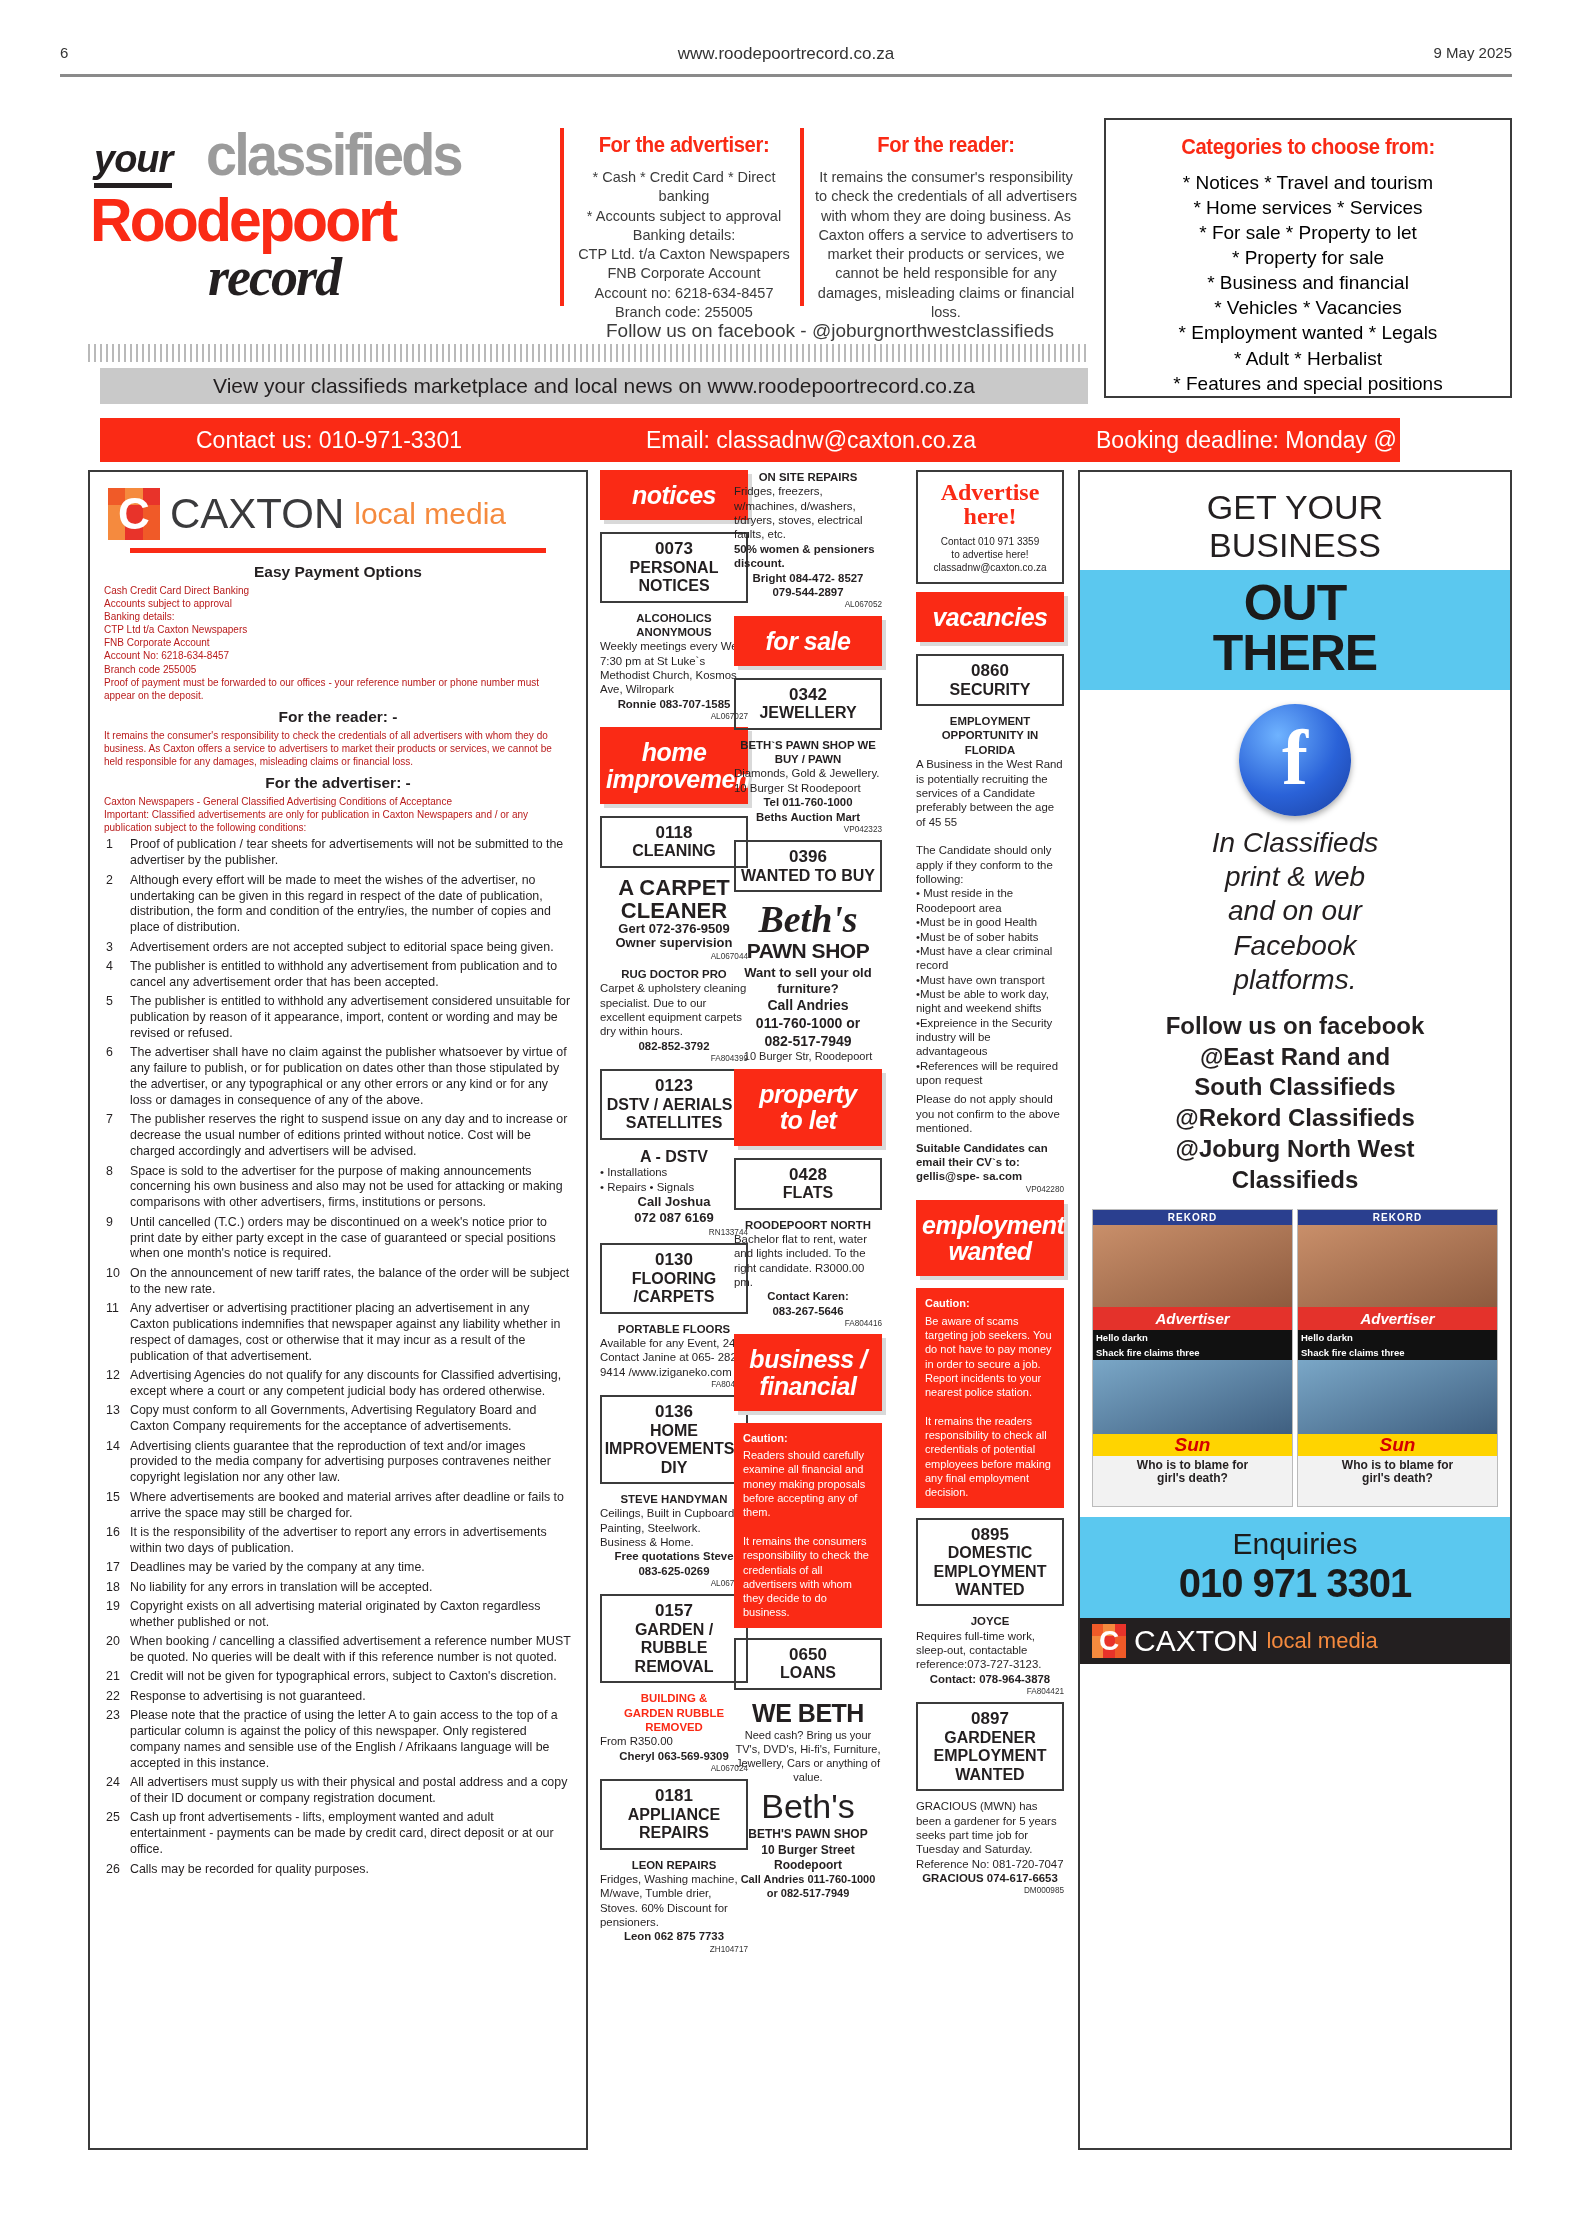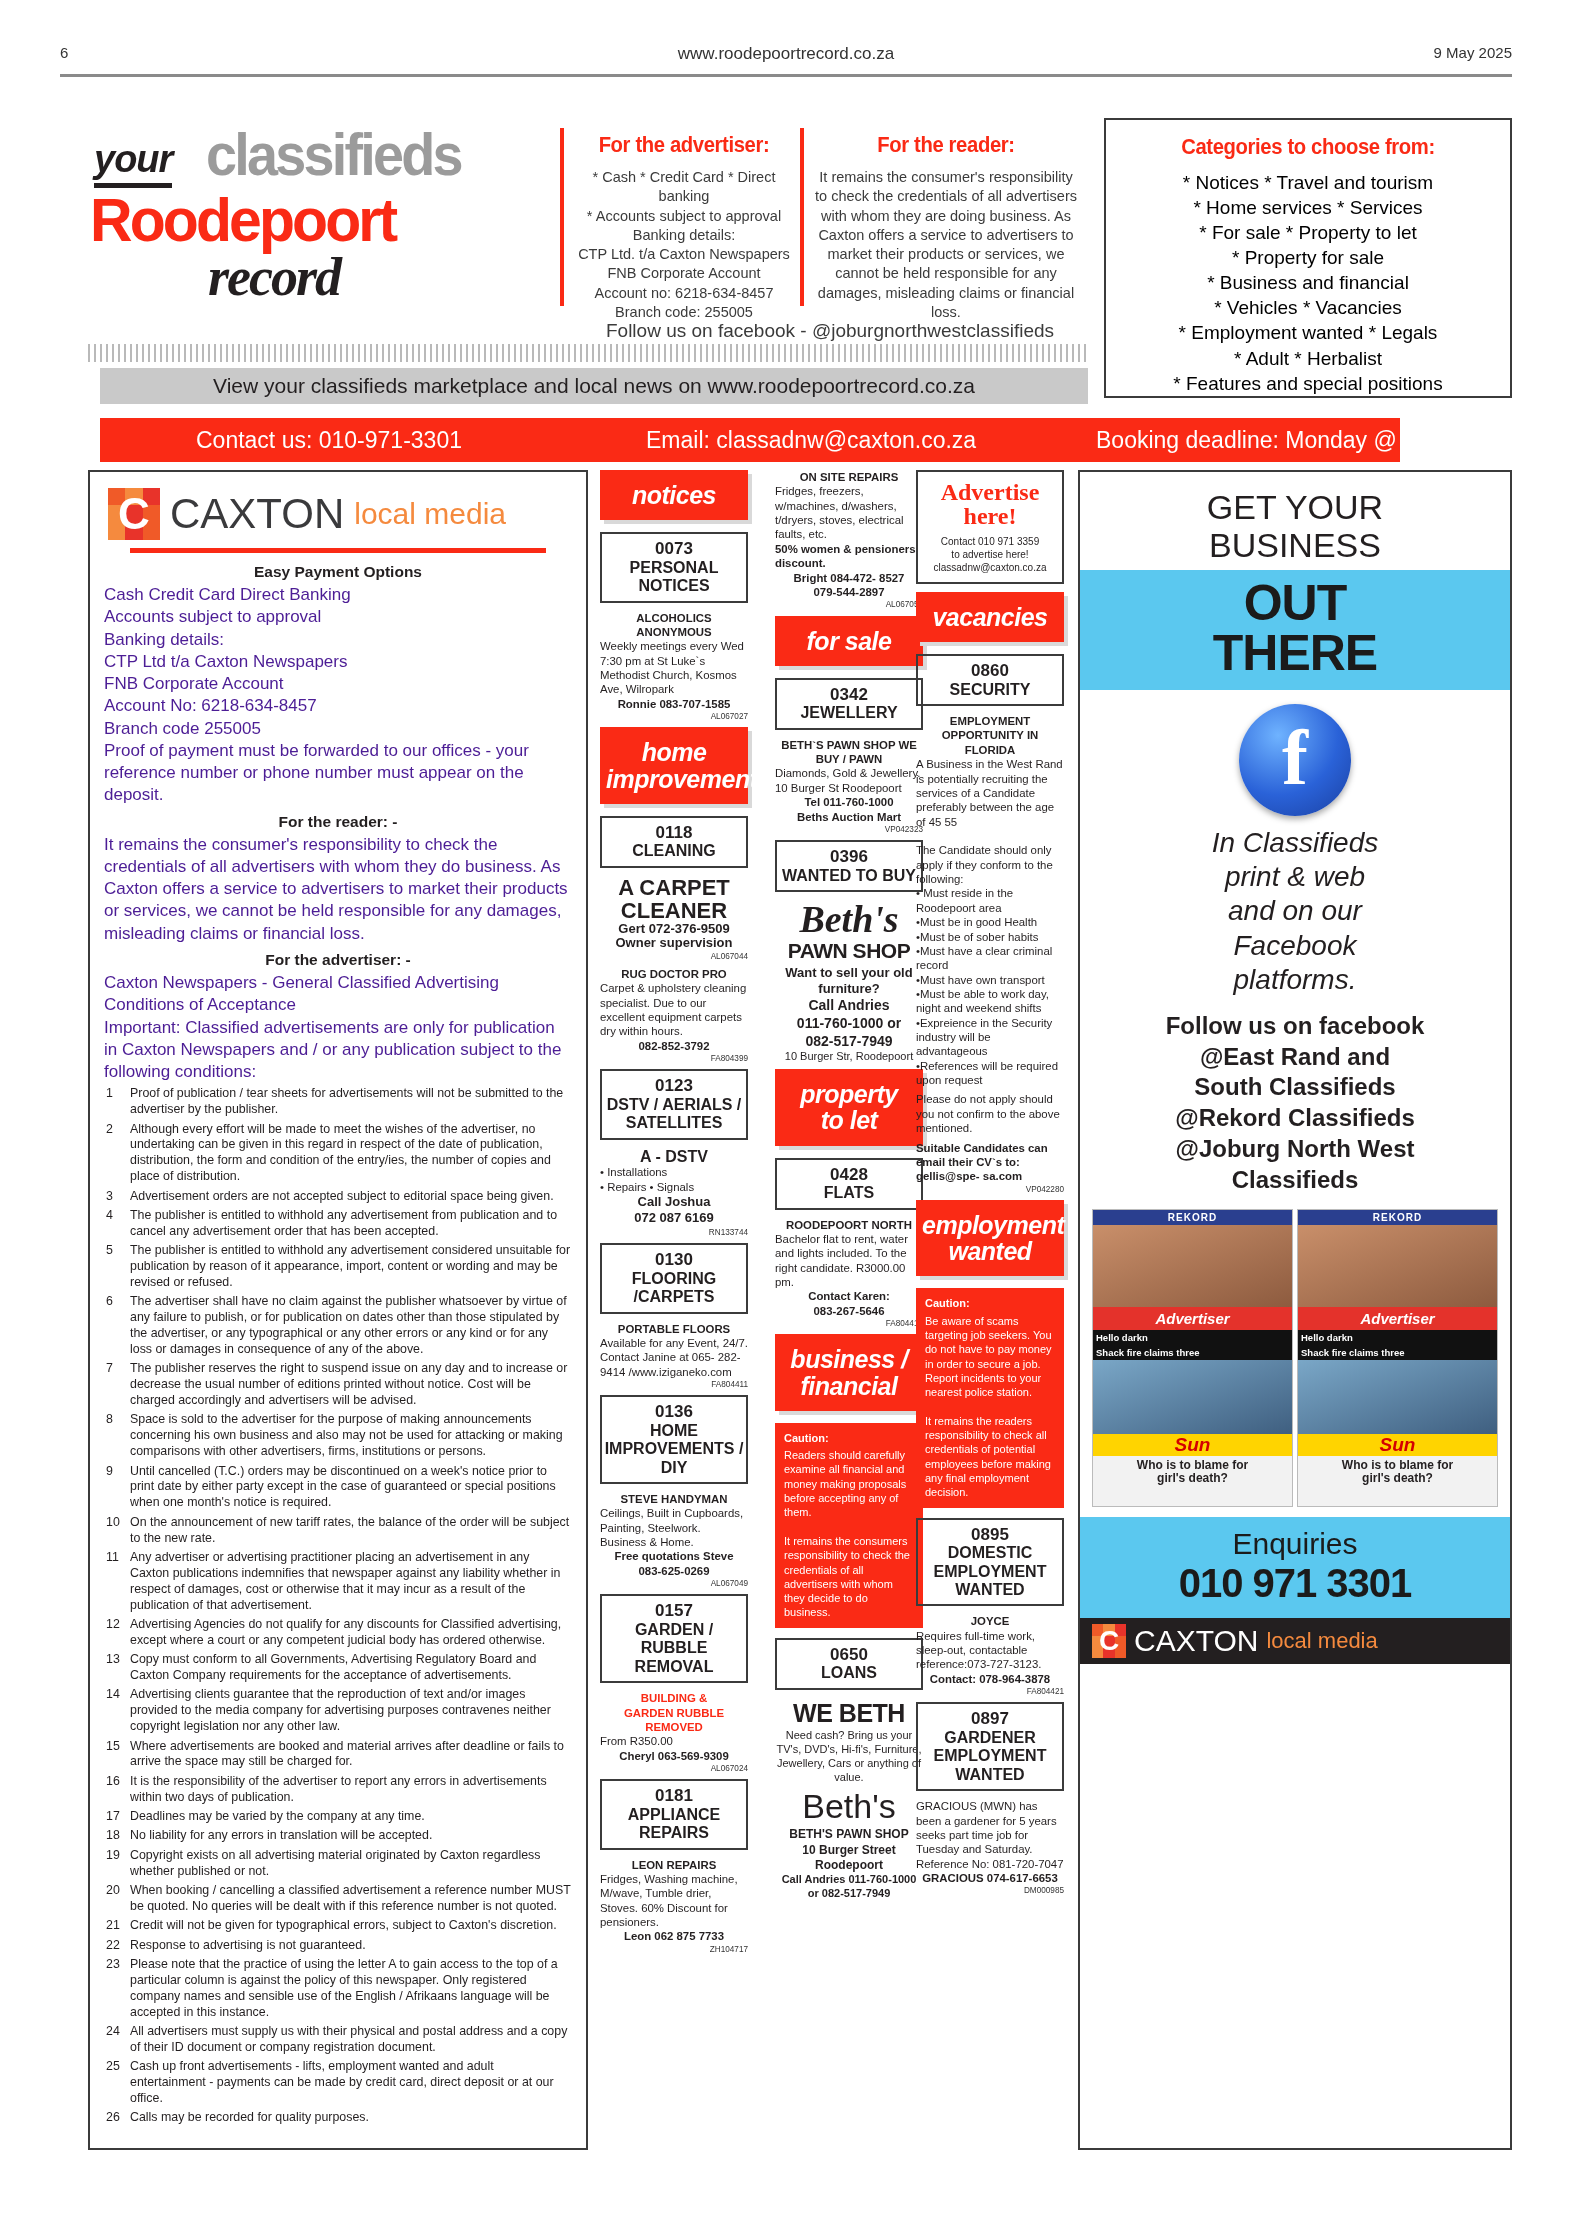--- a/index.html
+++ b/index.html
@@ -80,29 +80,29 @@
       linear-gradient(135deg,#f36f2c 0 100%);
     overflow:hidden; }
   .cx-c { position:absolute; left:50%; top:50%; transform:translate(-50%,-50%);
     font-size:44px; color:#fff; font-weight:bold; line-height:1;
     font-family:"Liberation Sans", sans-serif; }
   .cx-word { font-size:42px; letter-spacing:0px; color:#3a3a3c; font-weight:400; }
   .cx-sub { font-size:30px; color:#f58a3e; font-weight:400; }
   .cx-rule { height:5px; background:#fa2a15; margin:4px 26px 10px 26px; }
 
   .h-center { text-align:center; font-weight:bold; font-size:15.5px; margin:6px 0 3px; }
-  .tc-body { font-size:17px; line-height:1.31; color:#4c1d95; }
+  .tc-body { font-size:10px; line-height:1.31; color:#b91c1c; }
   ol.terms { margin:3px 0 0 0; padding:0; list-style:none; counter-reset:t; }
   ol.terms li { position:relative; padding-left:26px; margin-bottom:3.5px; font-size:12.4px; line-height:1.28; }
   ol.terms li:before { counter-increment:t; content:counter(t); position:absolute; left:2px; top:0; }
 
   
   .col { position:absolute; top:470px; width:0; }
   .c2 { left:600px; width:148px; }
-  .c3 { left:775px; width:148px; }
+  .c3 { left:734px; width:148px; }
   .c4 { left:916px; width:148px; }
 
   .cat-banner {
     background:#fa2a15; color:#fff; font-style:italic; font-weight:bold;
     text-align:center; padding:12px 6px; font-size:25px; line-height:1.05;
     box-shadow:4px 4px 0 #d9d9d9; margin-bottom:12px; letter-spacing:-0.5px;
   }
   .codebox { border:2px solid #3b3b3b; text-align:center; padding:5px 2px;
     font-weight:bold; font-size:16px; line-height:1.15; margin-bottom:8px; }
   .codebox .num { font-size:17px; }

